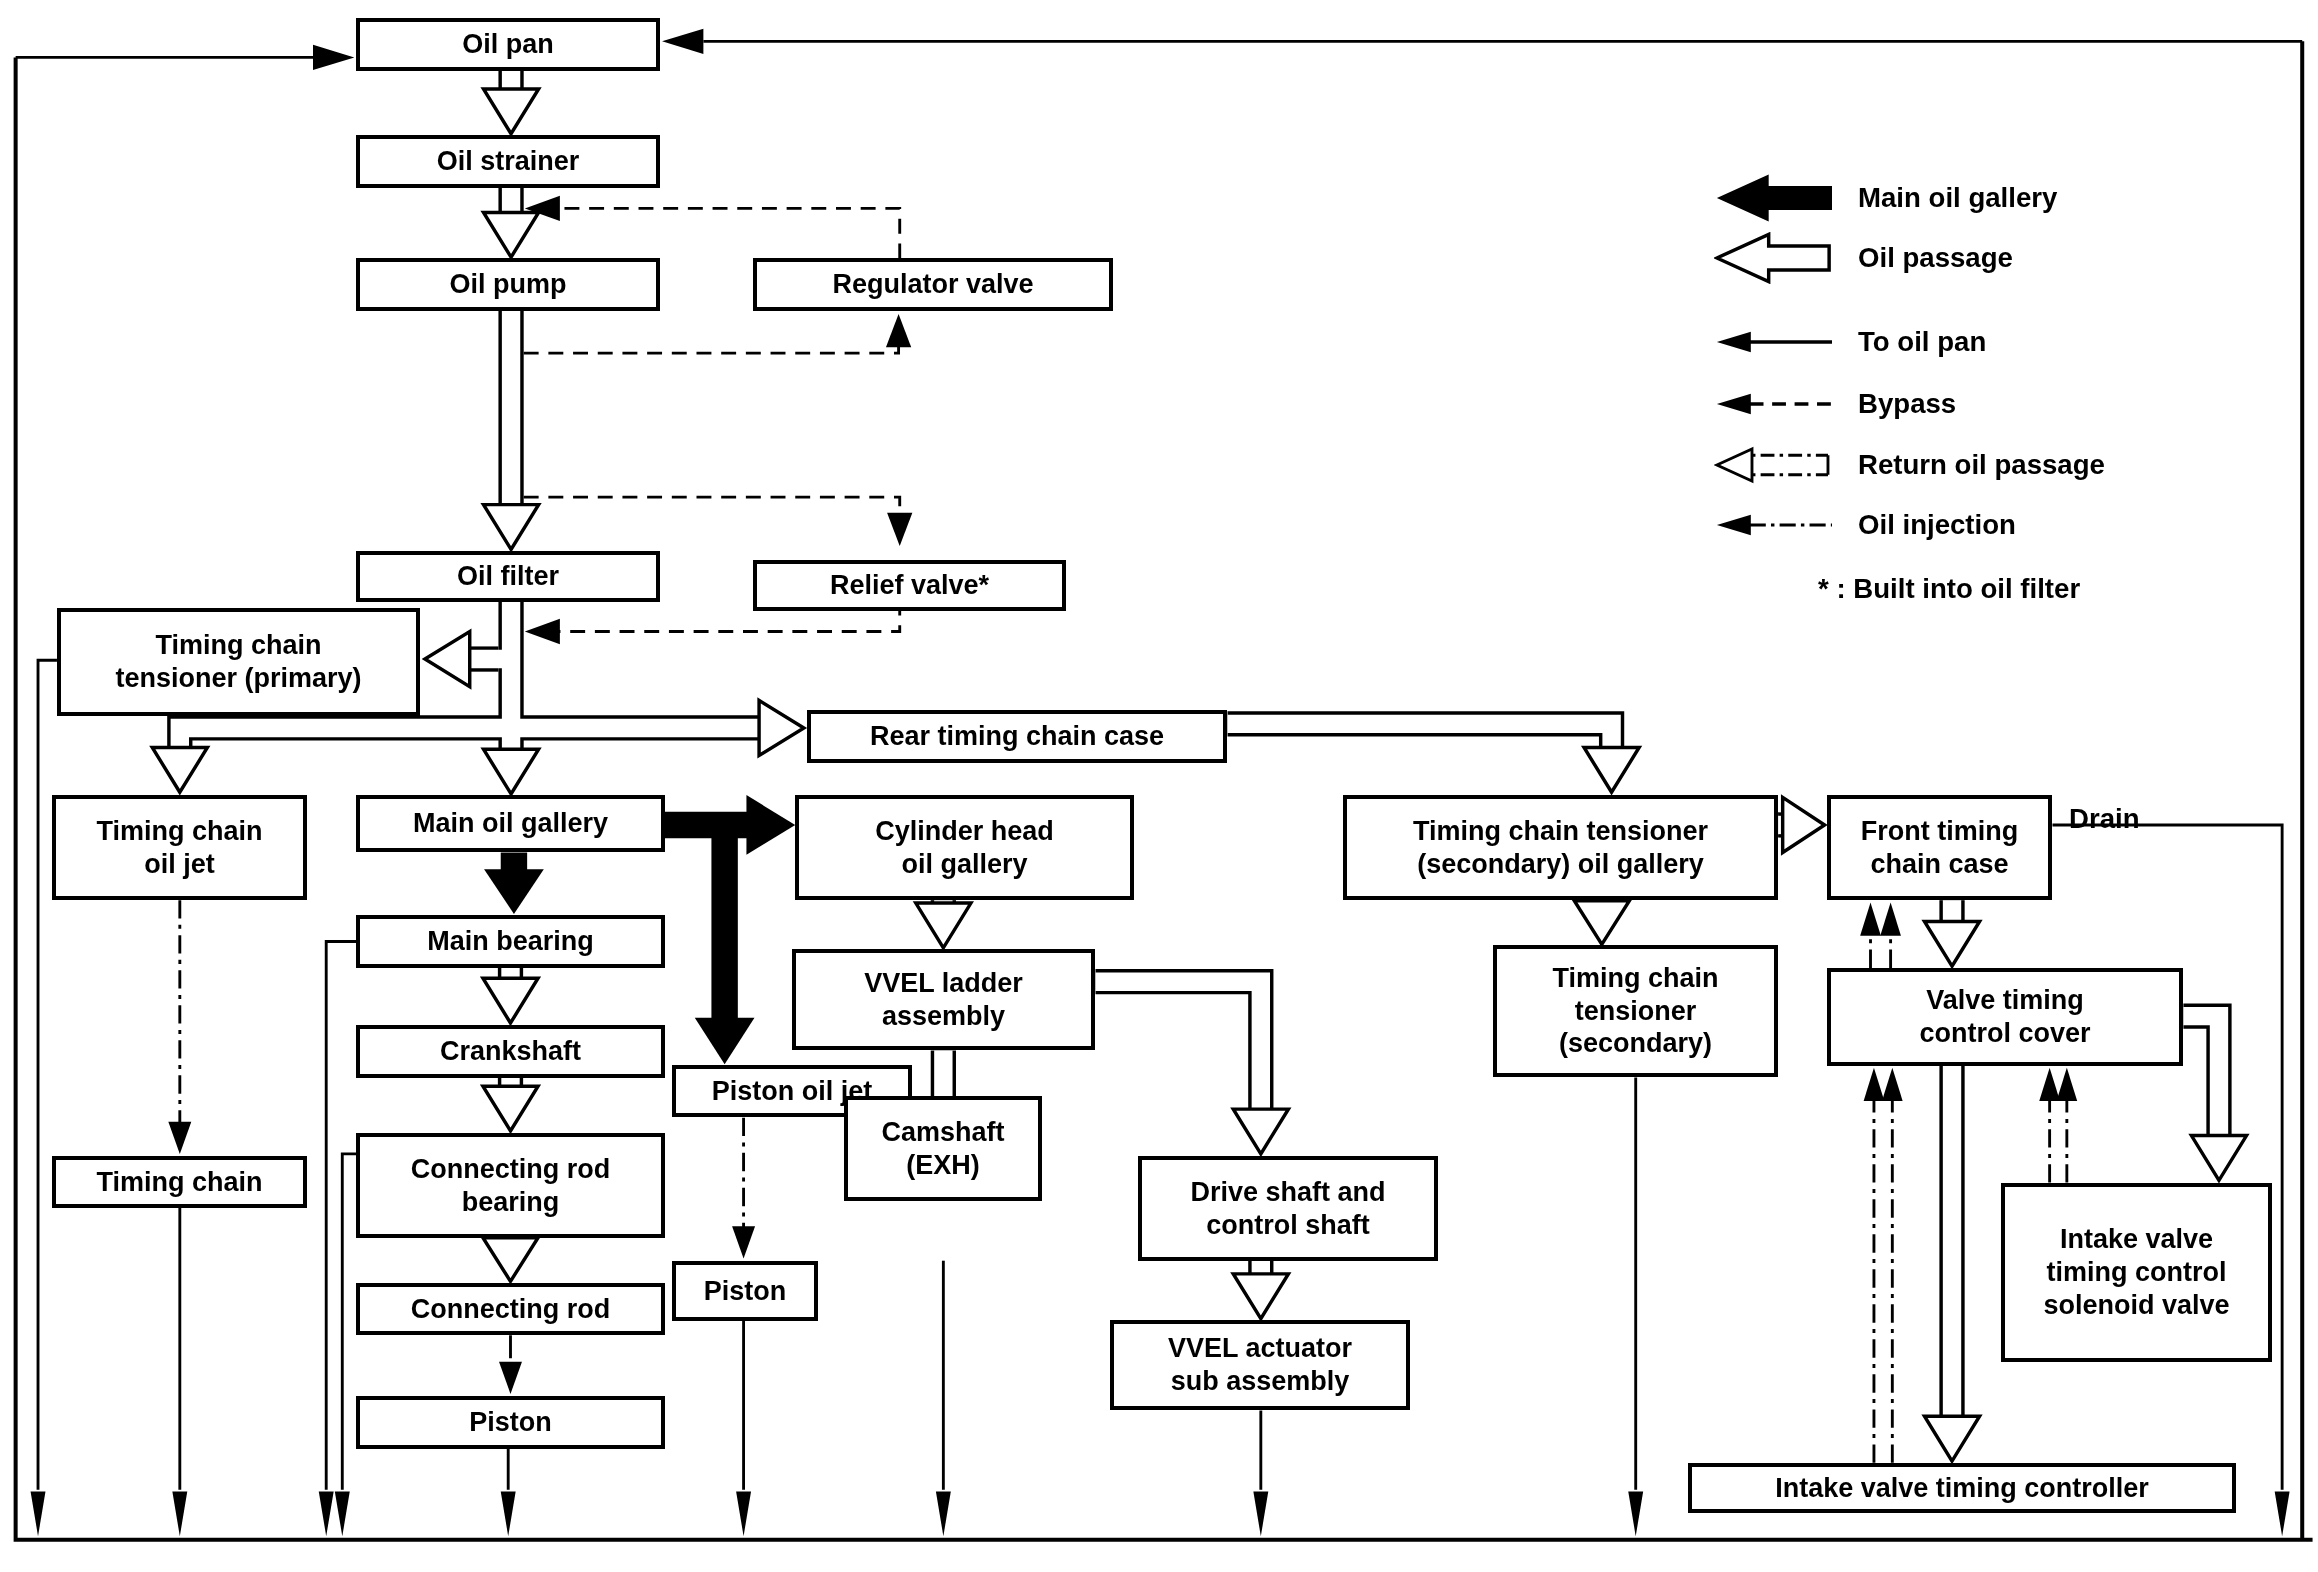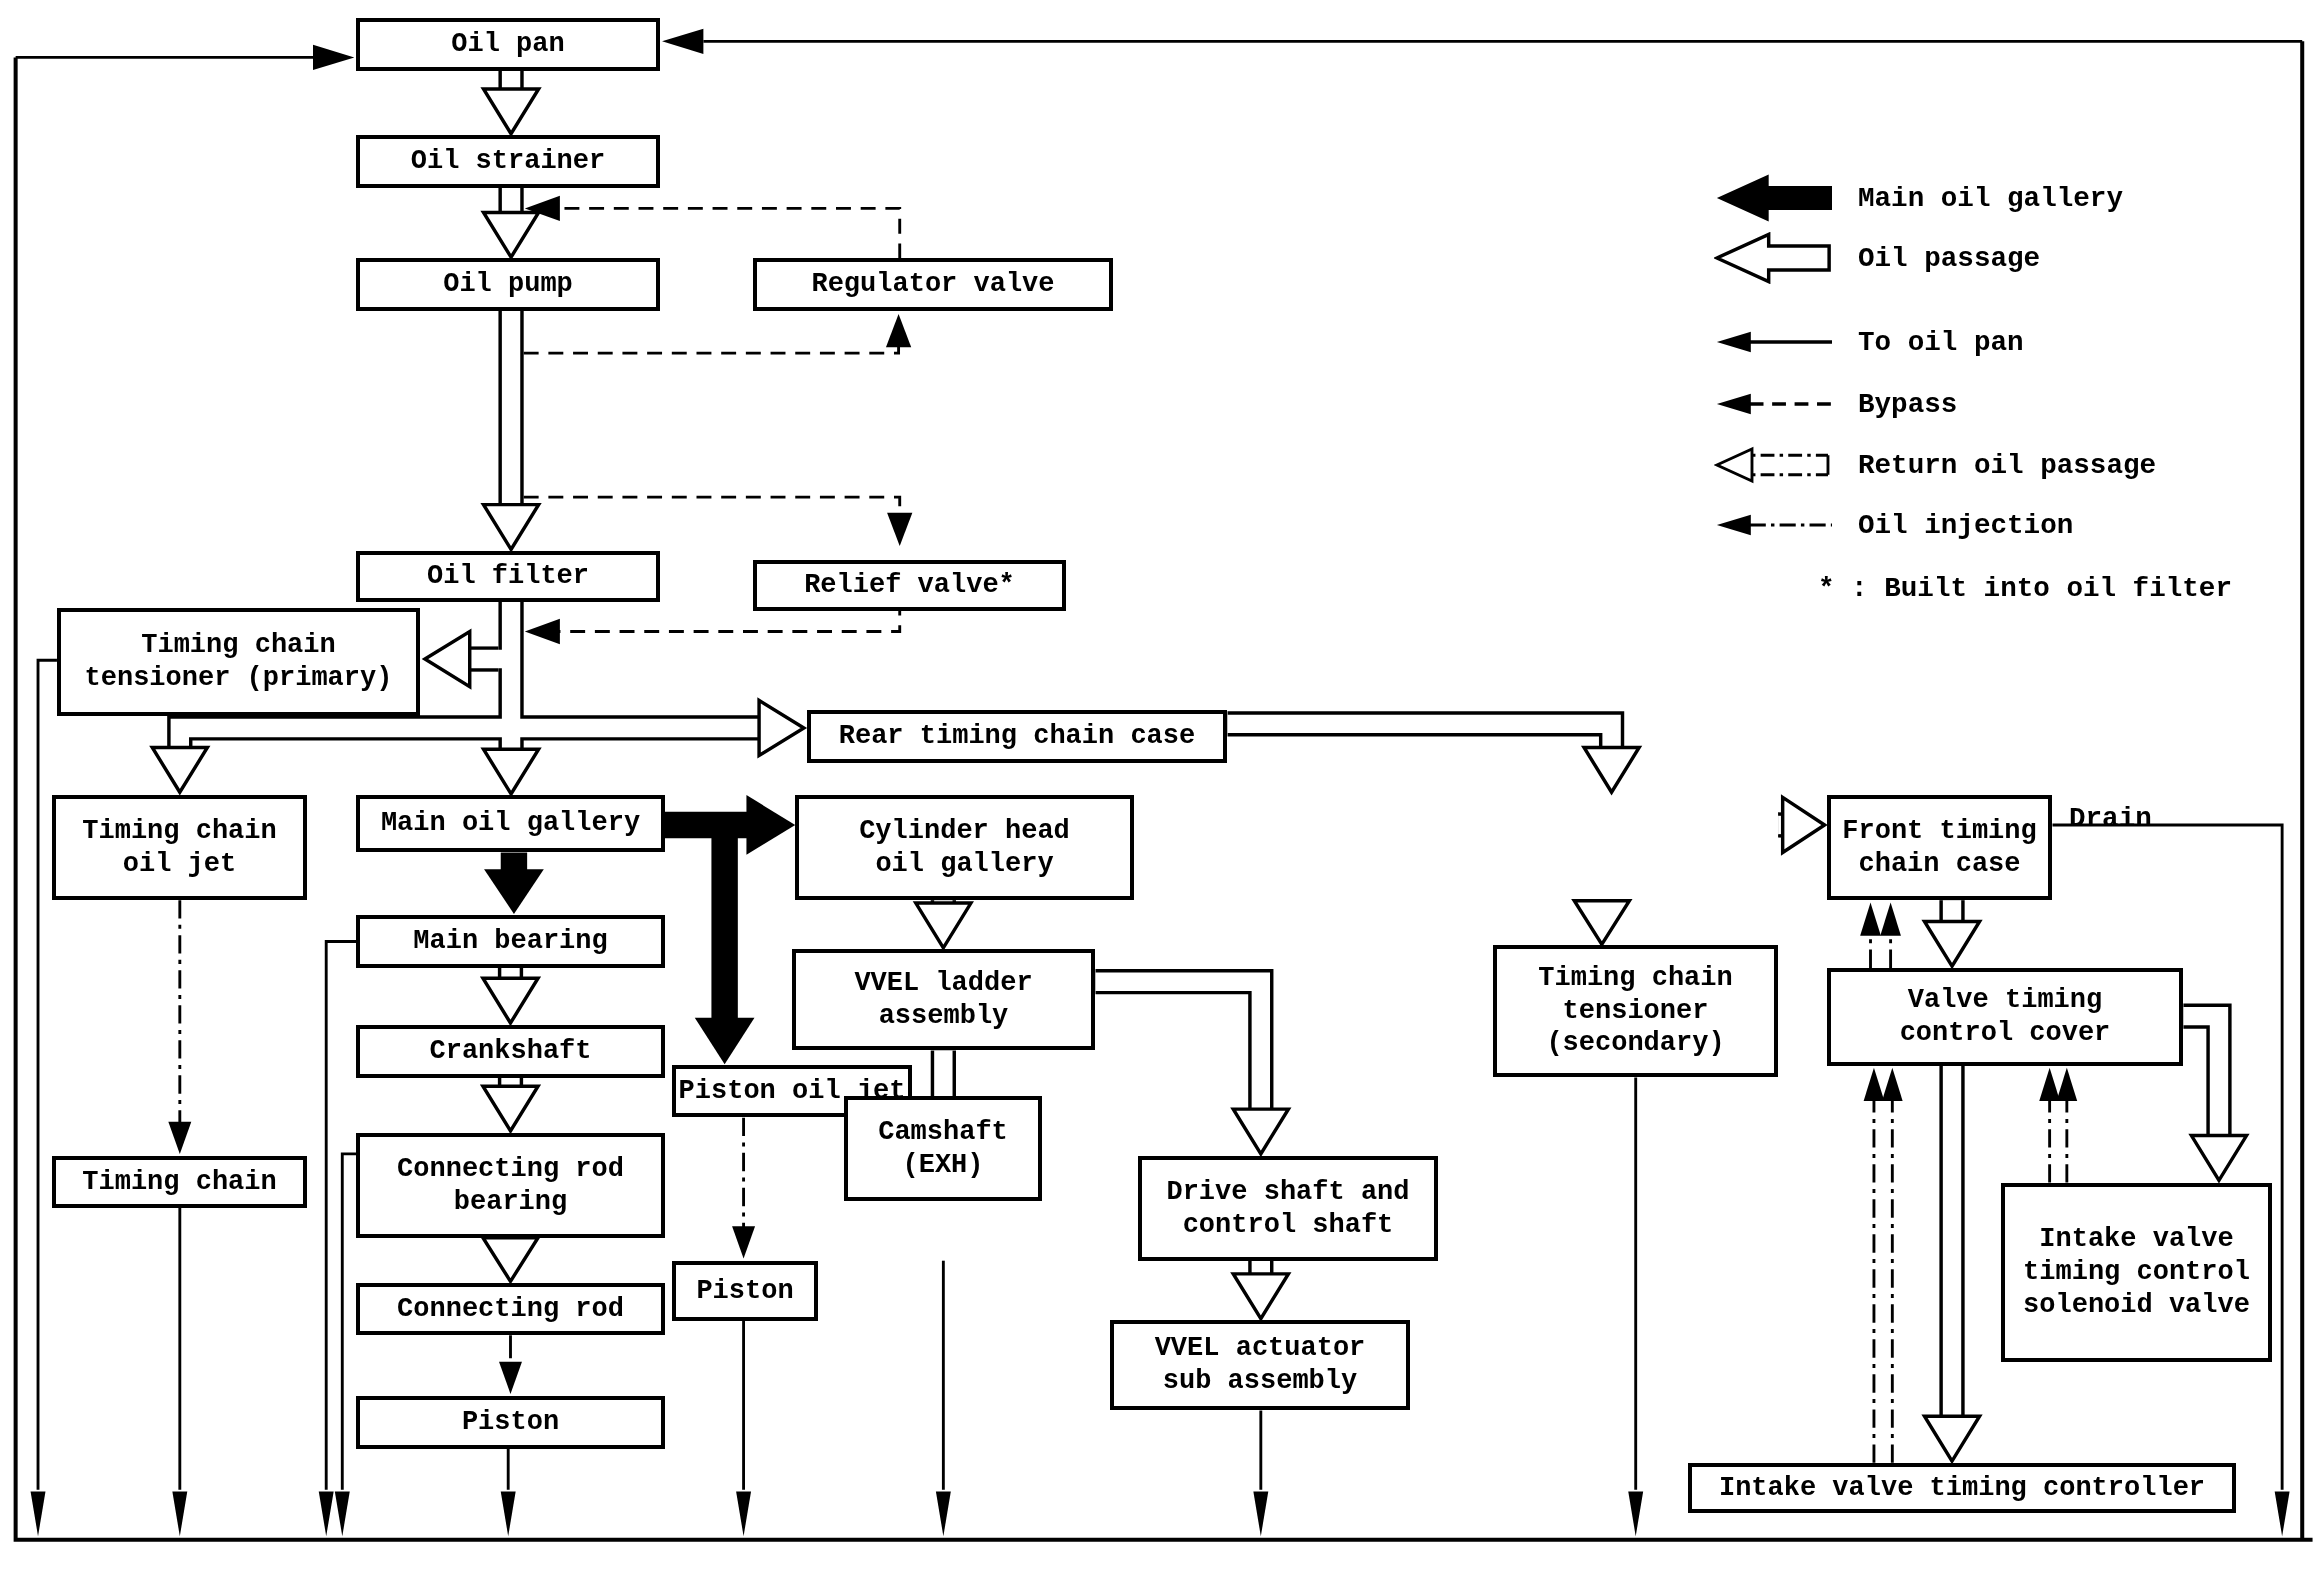--- a/index.html
+++ b/index.html
@@ -1,20 +1,20 @@
 <!DOCTYPE html>
 <html style="font-size:9.2px"><head>
 <meta charset="utf-8">
 <style>
   html,body{margin:0;padding:0;background:#ffffff;}
   #stage{
     position:relative;
     width:2319px;height:1573px;
     background:#ffffff;
-    font-family:Liberation Mono, monospace;
+    font-family:Liberation Sans, sans-serif;
     overflow:hidden;
   }
   #connectors{position:absolute;left:0;top:0;z-index:1;}
   .box{
     position:absolute;
     box-sizing:border-box;
     border:4.6px solid #000;
     background:#fff;
     display:flex;align-items:center;justify-content:center;
     text-align:center;
@@ -200,20 +200,22 @@
   <div class="box" style="left:356px;top:551px;width:304px;height:51px">Oil filter</div>
   <div class="box" style="left:753px;top:560px;width:313px;height:51px">Relief valve*</div>
   <div class="box" style="left:57px;top:608px;width:363px;height:108px">Timing chain
 tensioner (primary)</div>
   <div class="box" style="left:807px;top:710px;width:420px;height:53px">Rear timing chain case</div>
   <div class="box" style="left:52px;top:795px;width:255px;height:105px">Timing chain
 oil jet</div>
   <div class="box" style="left:356px;top:795px;width:309px;height:57px">Main oil gallery</div>
   <div class="box" style="left:795px;top:795px;width:339px;height:105px">Cylinder head
 oil gallery</div>
+  <div class="box" style="left:1343px;top:795px;width:435px;height:105px">Timing chain tensioner
+(secondary) oil gallery</div>
   <div class="box" style="left:1827px;top:795px;width:225px;height:105px">Front timing
 chain case</div>
   <div class="plain-label" style="left:2069px;top:803px">Drain</div>
   <div class="box" style="left:356px;top:915px;width:309px;height:53px">Main bearing</div>
   <div class="box" style="left:792px;top:949px;width:303px;height:101px">VVEL ladder
 assembly</div>
   <div class="box" style="left:1493px;top:945px;width:285px;height:132px">Timing chain
 tensioner
 (secondary)</div>
   <div class="box" style="left:1827px;top:968px;width:356px;height:98px">Valve timing

